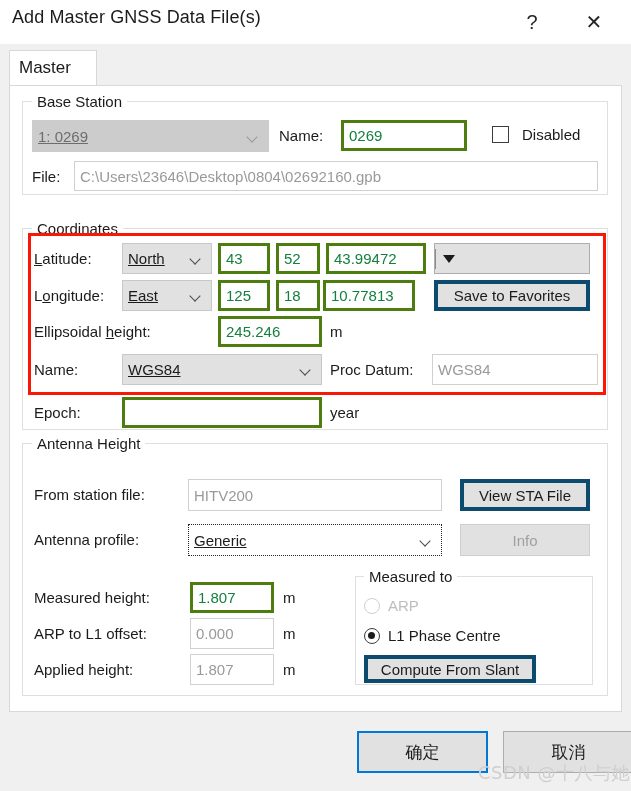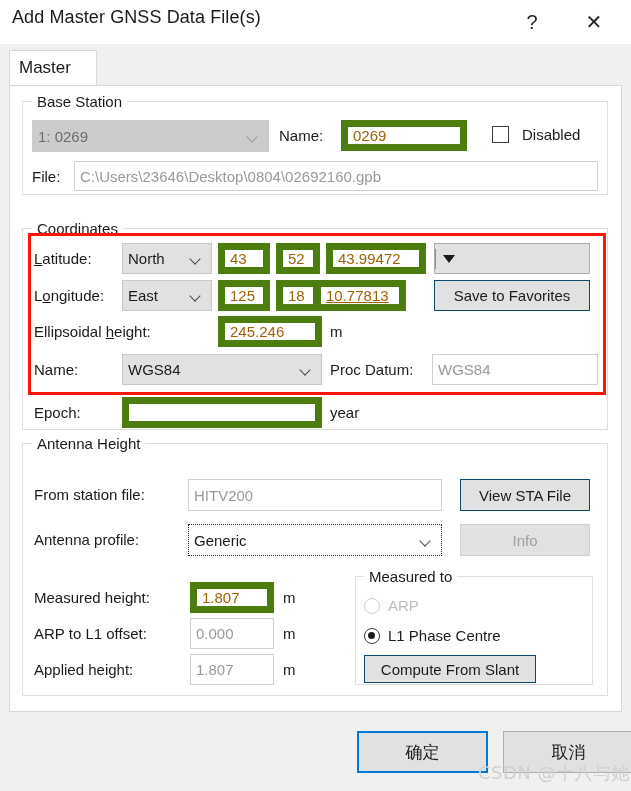--- a/index.html
+++ b/index.html
@@ -65,53 +65,53 @@
     font-size:15px;color:#1b1b1b;
     white-space:nowrap;
   }
 
   
   .lbl{position:absolute;font-size:15px;color:#1b1b1b;white-space:nowrap;}
   .lbl u{text-decoration:underline;}
 
   .txt{
     position:absolute;box-sizing:border-box;
-    background:#ffffff;border:7px solid #4d7c0f;
+    background:#ffffff;border:3px solid #4d7c0f;
     font-family:"Liberation Sans","DejaVu Sans",sans-serif;
-    font-size:15px;color:#a16207;
+    font-size:15px;color:#15803d;
     padding:0 5px;
     display:flex;align-items:center;
     overflow:hidden;white-space:nowrap;
   }
   .txt.ro{border:1px solid #d0d0d0;color:#9a9a9a;background:#ffffff;}
 
   .combo{
     position:absolute;box-sizing:border-box;
     background:#e1e1e1;border:1px solid #c8c8c8;
     font-size:15px;color:#1b1b1b;
     padding:0 5px;display:flex;align-items:center;
     white-space:nowrap;overflow:hidden;
   }
   .combo.dis{background:#cccccc;border:1px solid #cccccc;color:#6d6d6d;}
-  .combo .cv{flex:1;}
+  .combo .cv{flex:1;text-decoration:underline;}
   .chev{
     width:13px;height:13px;position:relative;flex:0 0 13px;margin-right:3px;
   }
   .chev::before{
     content:"";position:absolute;left:1px;top:3px;
     width:7px;height:7px;
     border-left:1.5px solid #4a4a4a;border-bottom:1.5px solid #4a4a4a;
     transform:rotate(-45deg);
   }
   .combo.dis .chev::before{border-color:#9a9a9a;}
   .combo.focus{border:1px dotted #222;background:#ffffff;}
 
   .btn{
     position:absolute;box-sizing:border-box;
-    background:#e1e1e1;border:1px solid #0c4a6e;
+    background:#e1e1e1;border:4px solid #0c4a6e;
     font-size:15px;color:#1b1b1b;
     display:flex;align-items:center;justify-content:center;
     white-space:nowrap;cursor:default;
   }
   .btn.dis{color:#a0a0a0;background:#e1e1e1;border:1px solid #cfcfcf;}
 
   .splitbtn{
     position:absolute;box-sizing:border-box;
     background:#e1e1e1;border:1px solid #adadad;
     font-size:15px;color:#1b1b1b;
@@ -226,21 +226,21 @@
     </span>
 </div>
 
 <div class="lbl" style="left:34px;top:287px;">L<u>o</u><span>ngitude:</span></div>
 <div class="combo" style="left:122px;top:280px;width:90px;height:31px;">
   <span class="cv">East</span>
   <span class="chev"></span>
 </div>
 <div class="txt" style="left:218px;top:280px;width:52px;height:31px;">125</div>
 <div class="txt" style="left:276px;top:280px;width:44px;height:31px;">18</div>
-<div class="txt" style="left:314px;top:280px;width:92px;height:31px;text-decoration:underline;">10.77813</div>
+<div class="txt" style="left:323px;top:280px;width:92px;height:31px;">10.77813</div>
 
 <div class="btn" style="left:434px;top:280px;width:156px;height:31px;">Save to Favorites</div>
 
 <div class="lbl" style="left:34px;top:323px;">Ellipsoidal <u>h</u><span>eight:</span></div>
 <div class="txt" style="left:218px;top:316px;width:104px;height:31px;">245.246</div>
 <div class="lbl" style="left:330px;top:323px;">m</div>
 
 <div class="lbl" style="left:34px;top:361px;">Name:</div>
 <div class="combo" style="left:122px;top:354px;width:200px;height:31px;">
   <span class="cv">WGS84</span>

